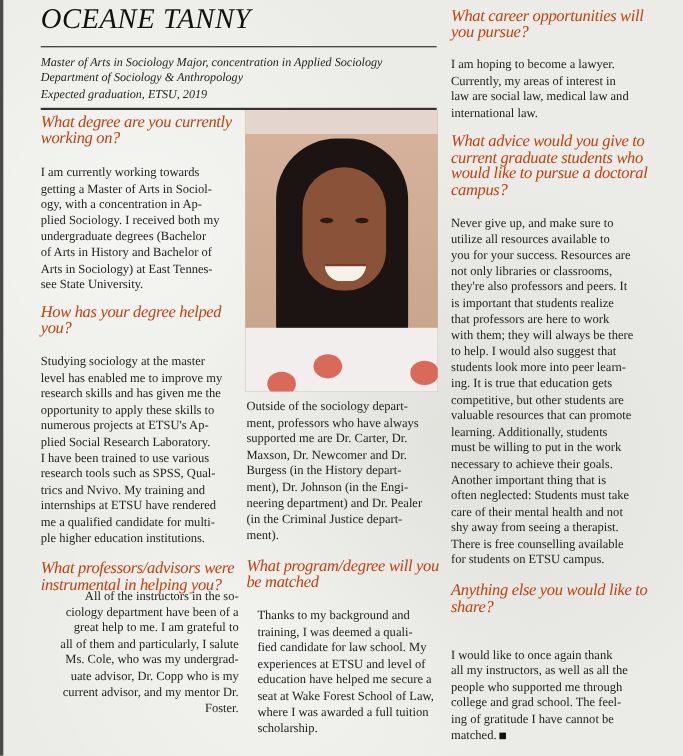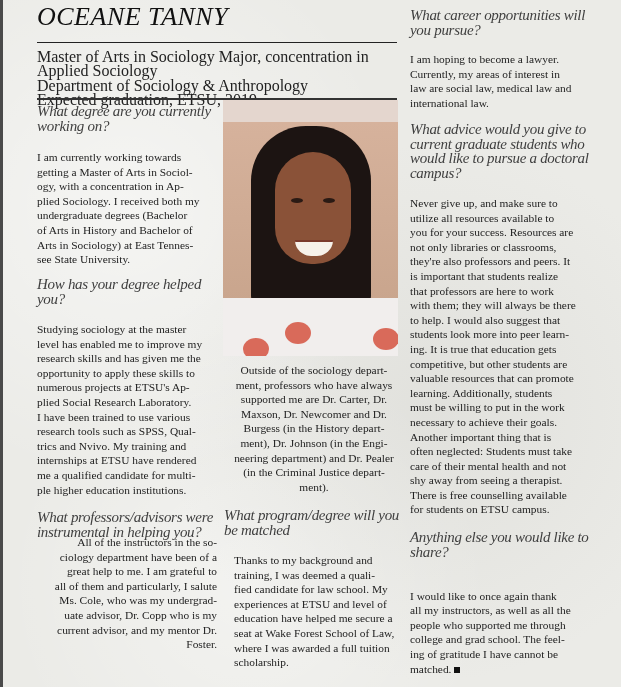--- a/index.html
+++ b/index.html
@@ -21,26 +21,26 @@
     .name {
       position: absolute; left: 37px; top: 2px;
       font-size: 26px; font-style: italic; letter-spacing: 0.5px;
       color: #111;
     }
     .rule {
       position: absolute; height: 1px; background: #222;
     }
     .subtitle {
       position: absolute; left: 37px; top: 50px; width: 365px;
-      font-size: 16px; line-height: 14.3px; color: #222;
+      font-size: 11px; font-style: italic; line-height: 14.3px; color: #222;
     }
     .q {
       position: absolute;
       font-size: 15px; font-style: italic; line-height: 14.5px;
-      color: #404040; letter-spacing: -0.3px;
+      color: #c2410c; letter-spacing: -0.3px;
     }
     .a {
       position: absolute;
       font-size: 11.4px; line-height: 14.6px; color: #222;
       white-space: pre-line;
     }
     .photo {
       position: absolute; left: 223px; top: 100px; width: 175px; height: 256px;
       background: #c9a896;
       overflow: hidden;
@@ -132,21 +132,21 @@
   <div class="face"></div>
   <div class="eye" style="left:68px;"></div>
   <div class="eye" style="left:100px;"></div>
   <div class="smile"></div>
   <div class="shirt"></div>
   <div class="rose" style="left:62px; top:222px;"></div>
   <div class="rose" style="left:20px; top:238px;"></div>
   <div class="rose" style="left:150px; top:228px;"></div>
 </div>
 
-<div class="a" style="left:224px; top:363px; width:180px;text-align:center;">Outside of the sociology depart-
+<div class="a" style="left:224px; top:363px; width:180px;">Outside of the sociology depart-
 ment, professors who have always
 supported me are Dr. Carter, Dr.
 Maxson, Dr. Newcomer and Dr.
 Burgess (in the History depart-
 ment), Dr. Johnson (in the Engi-
 neering department) and Dr. Pealer
 (in the Criminal Justice depart-
 ment).</div>
 
 <div class="q" style="left:224px; top:508px; width:180px;">

